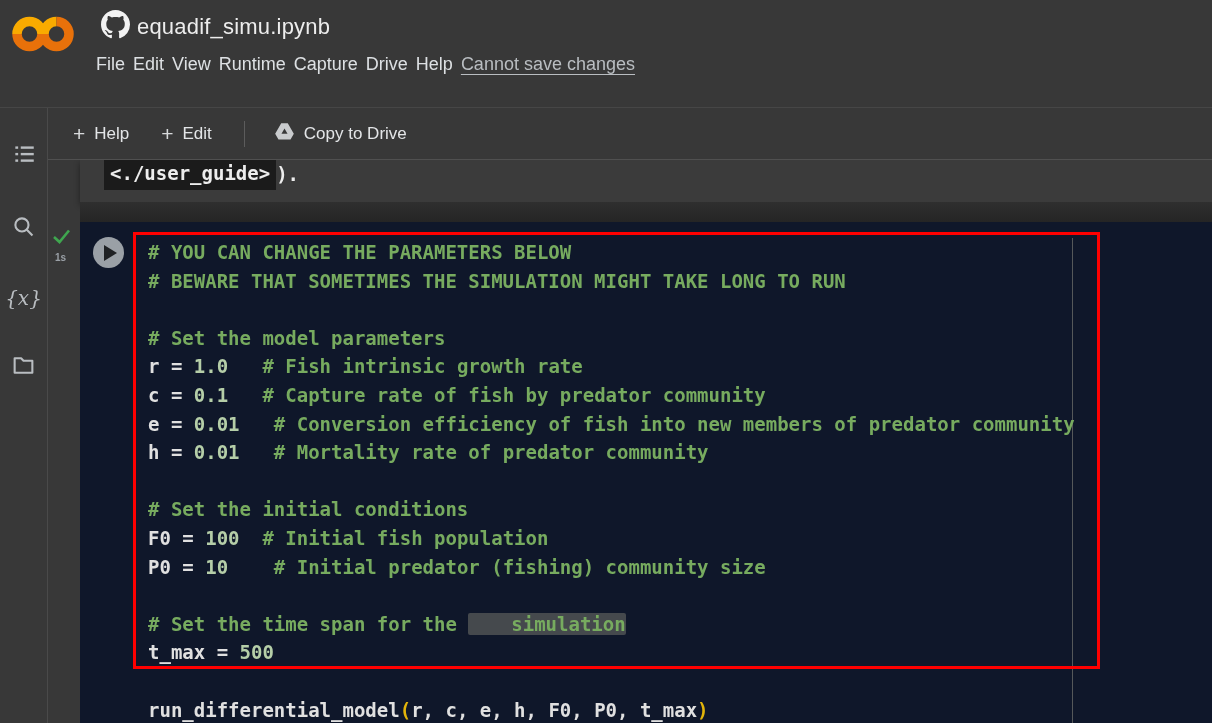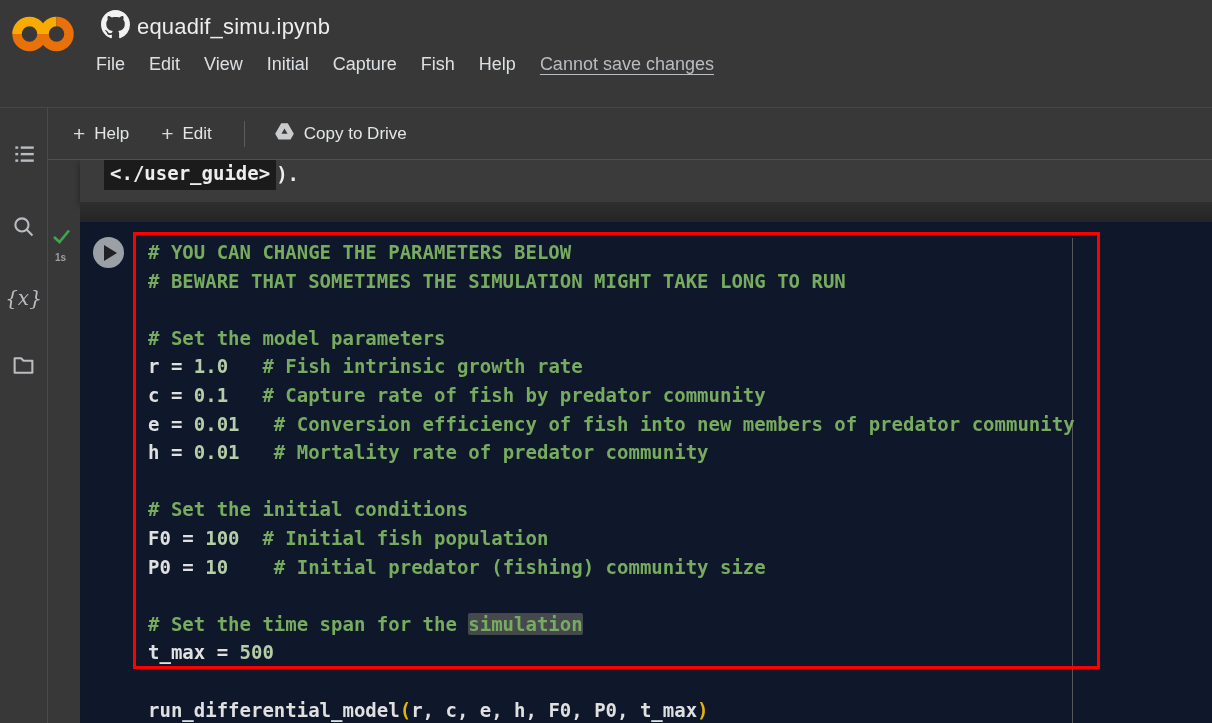--- a/index.html
+++ b/index.html
@@ -8,21 +8,21 @@
     width:1212px; height:723px; overflow:hidden; position:relative;
     background:#383838; font-family:"Liberation Sans", sans-serif;
     -webkit-font-smoothing:antialiased;
   }
 
   
   .header { position:relative; height:108px; background:#383838; border-bottom:1px solid #464646; }
   .logo { position:absolute; left:12px; top:7px; }
   .titlebar { position:absolute; left:101px; top:10px; display:flex; align-items:center; gap:7px; }
   .nb-title { font-size:22px; color:#ededed; letter-spacing:0.2px; }
-  .menubar { position:absolute; left:96px; top:54px; display:flex; align-items:center; gap:24px;
+  .menubar { position:absolute; left:96px; top:54px; display:flex; align-items:center; gap:8px;
              font-size:18px; color:#dde0e3; }
   .menubar span { cursor:default; }
   .save-status { color:#b9bdc1; text-decoration:underline; text-underline-offset:4px; }
 
   
   .body-row { display:flex; height:634px; }
   .rail { width:48px; flex:0 0 48px; border-right:1px solid #4a4a4a;
           display:flex; flex-direction:column; align-items:center; padding-top:33px; gap:43px; }
   .rail .vx { font-family:"DejaVu Serif", serif; font-style:italic; font-size:20px; color:#b9bdc1; }
   .main { flex:1; display:flex; flex-direction:column; min-width:0; }
@@ -56,21 +56,21 @@
 
   .exec-check { position:absolute; left:3px; top:67px; }
   .exec-time { position:absolute; left:7px; top:92px; font-size:10px; font-weight:bold; color:#9aa0a6; }
 
   .code-pre { position:absolute; left:68px; top:16px; margin:0;
               font-family:"DejaVu Sans Mono", monospace; font-weight:700; font-size:19px;
               line-height:28.6px; white-space:pre; color:#e0e0e0; }
   .code-pre .cmt   { color:#77ab5f; }
   .code-pre .num   { color:#b5cea8; }
   .code-pre .paren { color:#e2b40a; }
-  .code-pre .hl    { background:#45494d; border-radius:2px; }
+  .code-pre .hl    { background:#45494d; border-radius:2px;padding-left:43px; }
 
   .indent-guide { position:absolute; left:992px; top:16px; height:490px; width:1px; background:#55585a; }
 
   .red-rect { position:absolute; left:85px; top:72px; width:967px; height:437px;
               border:3px solid #ff0000; pointer-events:none; }
 </style>
 </head>
 <body>
 
 <div class="header">
@@ -87,23 +87,23 @@
       <svg width="29" height="29" viewBox="0 0 24 24">
         <path fill="#f2f2f2" d="M12 0C5.37 0 0 5.37 0 12c0 5.31 3.435 9.795 8.205 11.385.6.105.825-.255.825-.57 0-.285-.015-1.23-.015-2.235-3.015.555-3.795-.735-4.035-1.41-.135-.345-.72-1.41-1.23-1.695-.42-.225-1.02-.78-.015-.795.945-.015 1.62.87 1.845 1.23 1.08 1.815 2.805 1.305 3.495.99.105-.78.42-1.305.765-1.605-2.67-.3-5.46-1.335-5.46-5.925 0-1.305.465-2.385 1.23-3.225-.12-.3-.54-1.53.12-3.18 0 0 1.005-.315 3.3 1.23.96-.27 1.98-.405 3-.405s2.04.135 3 .405c2.295-1.56 3.3-1.23 3.3-1.23.66 1.65.24 2.88.12 3.18.765.84 1.23 1.905 1.23 3.225 0 4.605-2.805 5.625-5.475 5.925.435.375.81 1.095.81 2.22 0 1.605-.015 2.895-.015 3.3 0 .315.225.69.825.57A12.02 12.02 0 0 0 24 12c0-6.63-5.37-12-12-12z"></path>
       </svg>
     </span>
     <span class="nb-title">equadif_simu.ipynb</span>
   </div>
   <div class="menubar">
     <span>File</span>
     <span>Edit</span>
     <span>View</span>
-    <span>Initial</span>
+    <span>Runtime</span>
     <span>Capture</span>
-    <span>Fish</span>
+    <span>Drive</span>
     <span>Help</span>
     <span class="save-status">Cannot save changes</span>
   </div>
 </div>
 
 <div class="body-row">
 
   <div class="rail">
     <span>
       <svg width="26" height="26" viewBox="0 0 24 24" fill="#b9bdc1">

